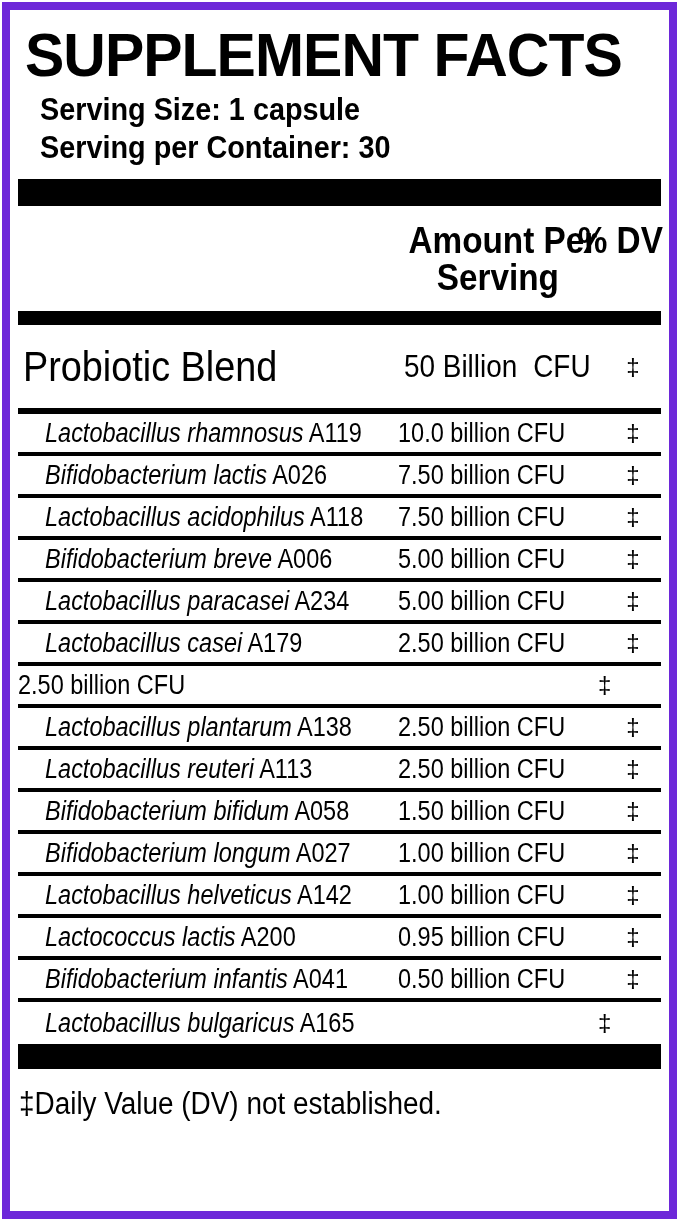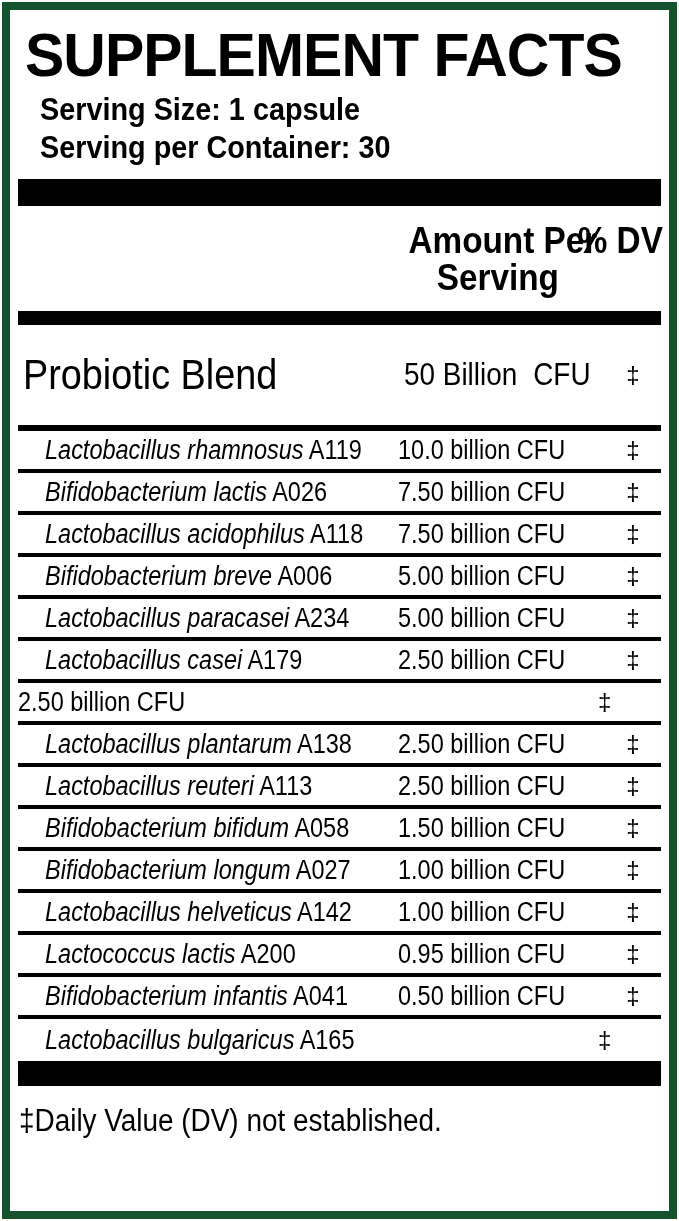--- a/index.html
+++ b/index.html
@@ -2,21 +2,21 @@
 <html><head>
 <meta charset="utf-8">
 <style>
   html, body { margin:0; padding:0; overflow:hidden; }
   body {
     width:679px; height:1221px; background:#ffffff; position:relative;
     font-family:"Liberation Sans", sans-serif; color:#000;
   }
   .label {
     position:absolute; top:2px; left:2px; width:675px; height:1217px;
-    box-sizing:border-box; border:8px solid #14532d; padding:0 8px;
+    box-sizing:border-box; border:8px solid #6d28d9; padding:0 8px;
     background:#fff;
   }
   .cn { display:inline-block; transform:scaleX(0.9); transform-origin:0 50%; white-space:nowrap; }
   .cnc { display:inline-block; transform:scaleX(0.9); transform-origin:50% 50%; white-space:nowrap; }
 
   .title {
     margin:14px 0 0 7px; font-size:62px; font-weight:bold;
     letter-spacing:-1px; line-height:1.0;
   }
   .title .cn { transform:scaleX(0.95); }
@@ -29,21 +29,21 @@
   .bar-bottom  { height:25px; }
 
   .col-header { position:relative; height:97px; margin-top:8px; font-size:37px; font-weight:600; line-height:37px; }
   .amount-header { position:absolute; left:380px; top:8px; width:200px; text-align:center; }
   .dv-header     { position:absolute; left:555px; top:8px; width:70px;  text-align:center; }
 
   .grid-row {
     display:grid; grid-template-columns:380px 200px 1fr 70px;
     align-items:center; width:643px; box-sizing:border-box;
   }
-  .blend-row { height:106px; border-bottom:6px solid #000; }
+  .blend-row { height:89px; border-bottom:6px solid #000; }
   .blend-name { font-size:42px; padding-left:5px; }
   .blend-amount { font-size:31px; display:flex; justify-content:flex-end; padding-right:4px; }
   .dv-cell { text-align:center; font-size:24px; }
 
   .ing-row { height:42px; border-bottom:4px solid #000; font-size:27px; }
   .ing-row:last-child { border-bottom:none; }
   .ing-name { padding-left:27px; }
   .ing-name .cn, .ing-amount .cn { transform:scaleX(0.87); }
 
   .footnote { margin-top:16px; padding-left:1px; font-size:31px; line-height:38px; }

